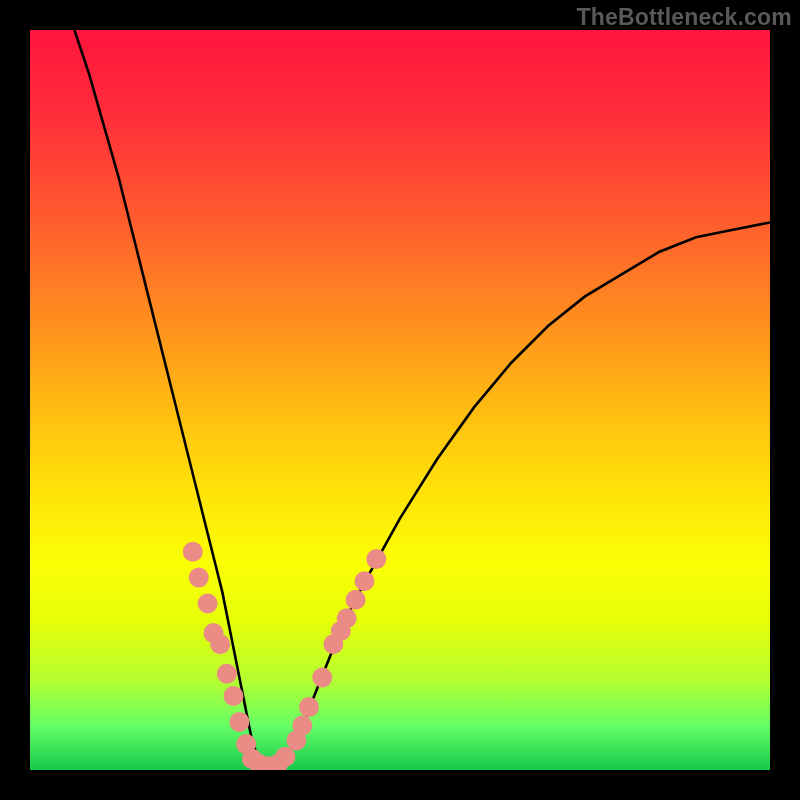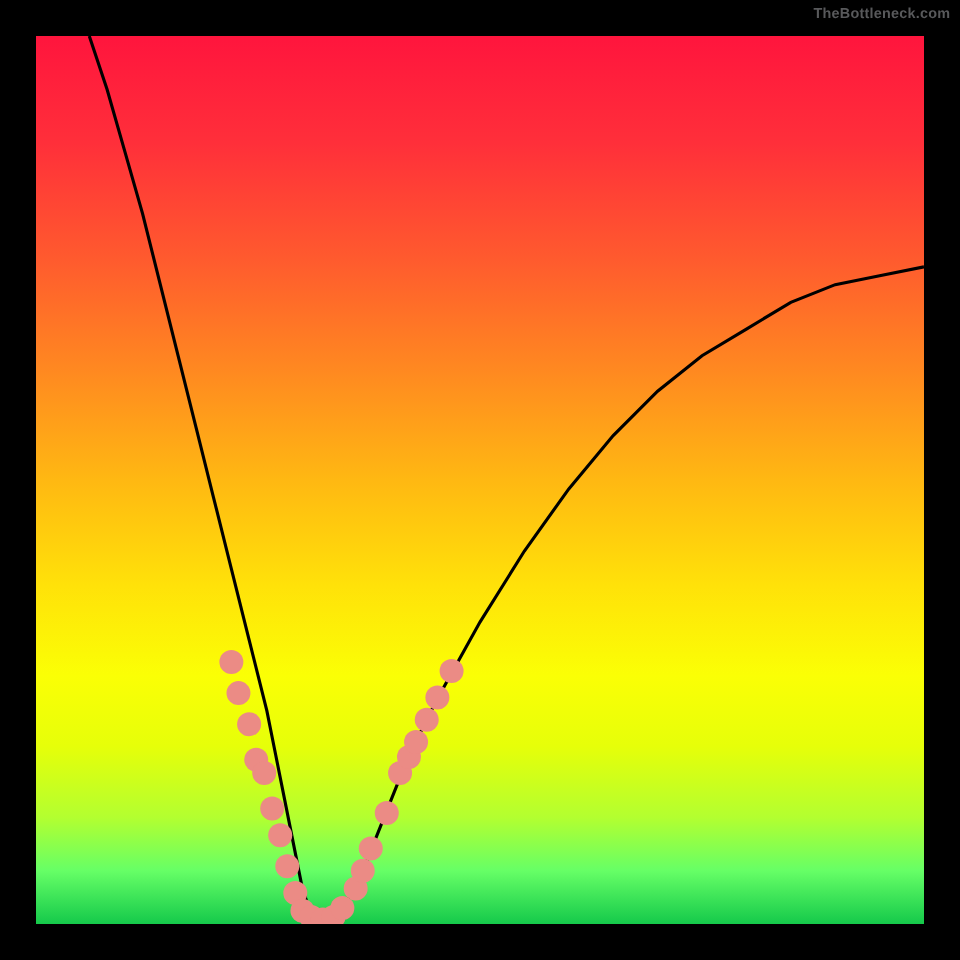--- a/index.html
+++ b/index.html
@@ -22,21 +22,21 @@
       #e6ff09 80%,
       #b3ff30 88%,
       #66ff66 94%,
       #15c94b 100%);
   }
   .attrib {
     position: absolute;
     top: 4px;
     right: 8px;
     font-family: Arial, Helvetica, sans-serif;
-    font-size: 12px;
+    font-size: 23px;
     font-weight: 600;
     color: #58595b;
     letter-spacing: 0.2px;
     margin-left: 28px;
   }
   svg.overlay {
     position: absolute;
     left: 30px;
     top: 30px;
     width: 740px;

